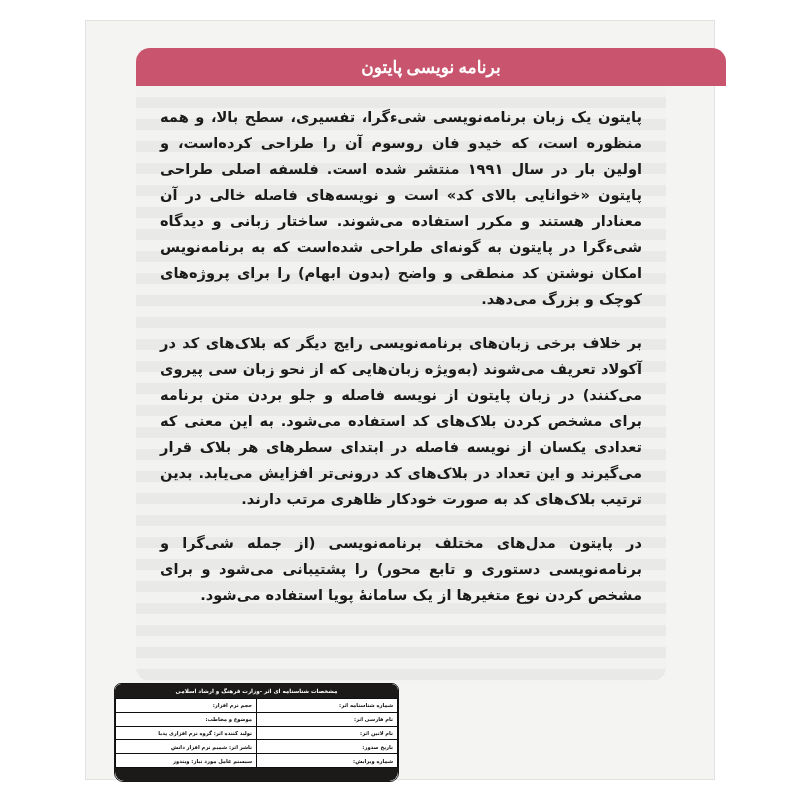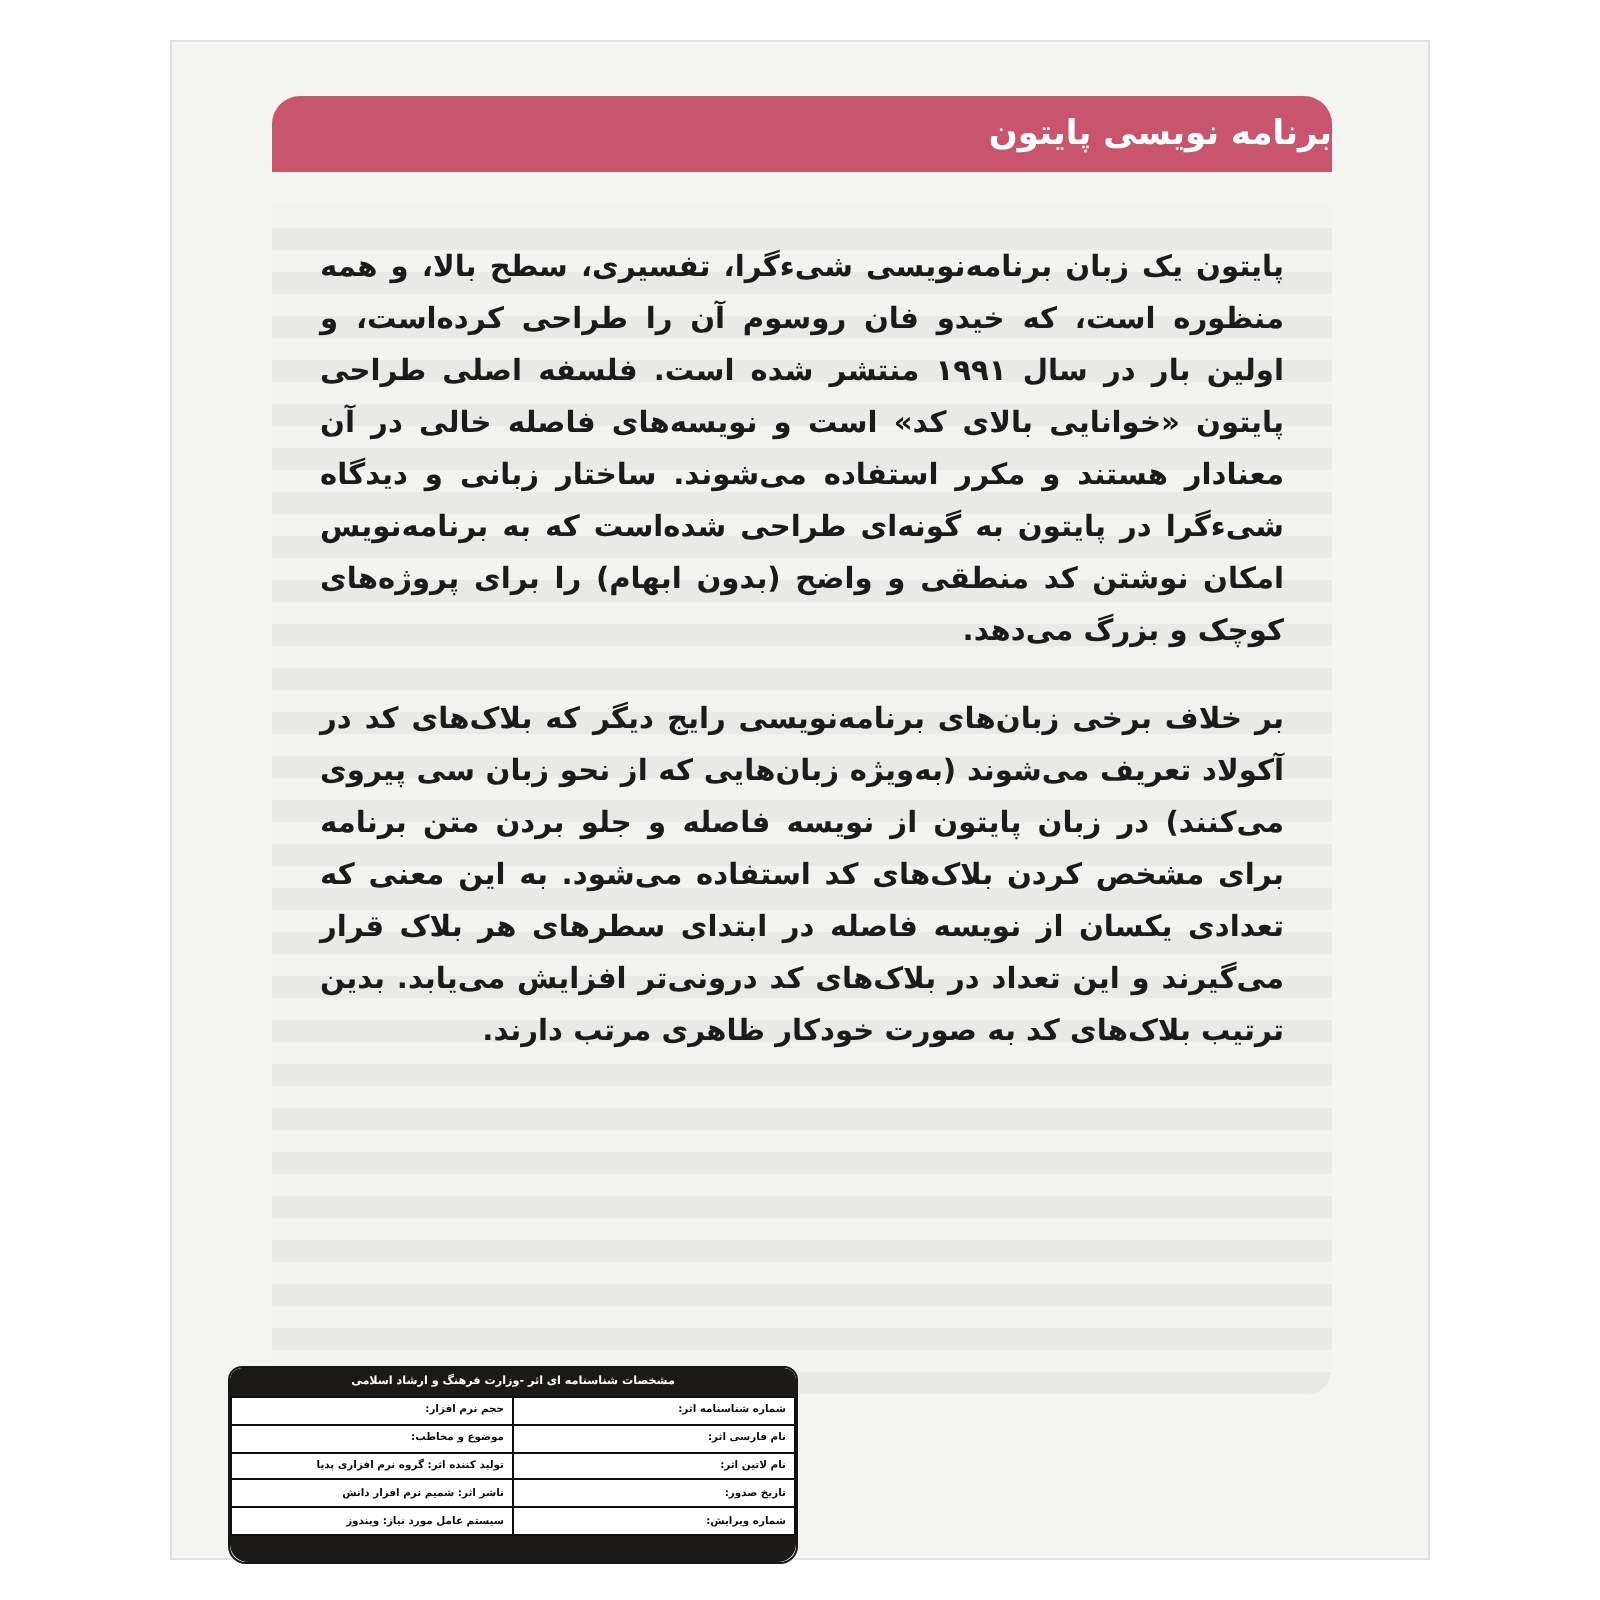--- a/index.html
+++ b/index.html
@@ -26,43 +26,44 @@
     background: #f4f4f2;
     border: 1px solid #e2e2e0;
     box-sizing: border-box;
   }
 
   
   #title-banner {
     position: absolute;
     left: 50px;
     top: 27px;
-    width: 530px;
+    width: 590px;
     height: 38px;
     background: #c8546d;
     border-radius: 14px 14px 0 0;
     display: flex;
     align-items: center;
-    justify-content: flex-start;
+    justify-content: center;
     box-sizing: border-box;
+    font-family: Liberation Serif, serif;
   }
   #title-banner .title-text {
     color: #ffffff;
     font-size: 17px;
     font-weight: bold;
     letter-spacing: 0.2px;
     direction: rtl;
     white-space: nowrap;
   }
 
   
   #description-body {
     position: absolute;
     left: 50px;
-    top: 82px;
+    top: 65px;
     width: 530px;
     height: 595px;
     background:
       repeating-linear-gradient(
         to bottom,
         #f2f2f0 0px,
         #f2f2f0 11px,
         #e9e9e7 11px,
         #e9e9e7 22px
       );
@@ -145,20 +146,21 @@
 
 <div id="product-card">
 
   <div id="title-banner">
     <span class="title-text">برنامه نویسی پایتون</span>
   </div>
 
   <div id="description-body">
     <p>پایتون یک زبان برنامه‌نویسی شیءگرا، تفسیری، سطح بالا، و همه منظوره است، که خیدو فان روسوم آن را طراحی کرده‌است، و اولین بار در سال ۱۹۹۱ منتشر شده است. فلسفه اصلی طراحی پایتون «خوانایی بالای کد» است و نویسه‌های فاصله خالی در آن معنادار هستند و مکرر استفاده می‌شوند. ساختار زبانی و دیدگاه شیءگرا در پایتون به گونه‌ای طراحی شده‌است که به برنامه‌نویس امکان نوشتن کد منطقی و واضح (بدون ابهام) را برای پروژه‌های کوچک و بزرگ می‌دهد.</p>
     <p>بر خلاف برخی زبان‌های برنامه‌نویسی رایج دیگر که بلاک‌های کد در آکولاد تعریف می‌شوند (به‌ویژه زبان‌هایی که از نحو زبان سی پیروی می‌کنند) در زبان پایتون از نویسه فاصله و جلو بردن متن برنامه برای مشخص کردن بلاک‌های کد استفاده می‌شود. به این معنی که تعدادی یکسان از نویسه فاصله در ابتدای سطرهای هر بلاک قرار می‌گیرند و این تعداد در بلاک‌های کد درونی‌تر افزایش می‌یابد. بدین ترتیب بلاک‌های کد به صورت خودکار ظاهری مرتب دارند.</p>
+    <p>در پایتون مدل‌های مختلف برنامه‌نویسی (از جمله شی‌گرا و برنامه‌نویسی دستوری و تابع محور) را پشتیبانی می‌شود و برای مشخص کردن نوع متغیرها از یک سامانهٔ پویا استفاده می‌شود.</p>
 
   </div>
 
   <div id="identity-table">
     <div class="tbl-header">مشخصات شناسنامه ای اثر -وزارت فرهنگ و ارشاد اسلامی</div>
     <table>
       <tbody>
         <tr>
           <td class="label-col">شماره شناسنامه اثر:</td>
           <td class="value-col">حجم نرم افزار:</td>

